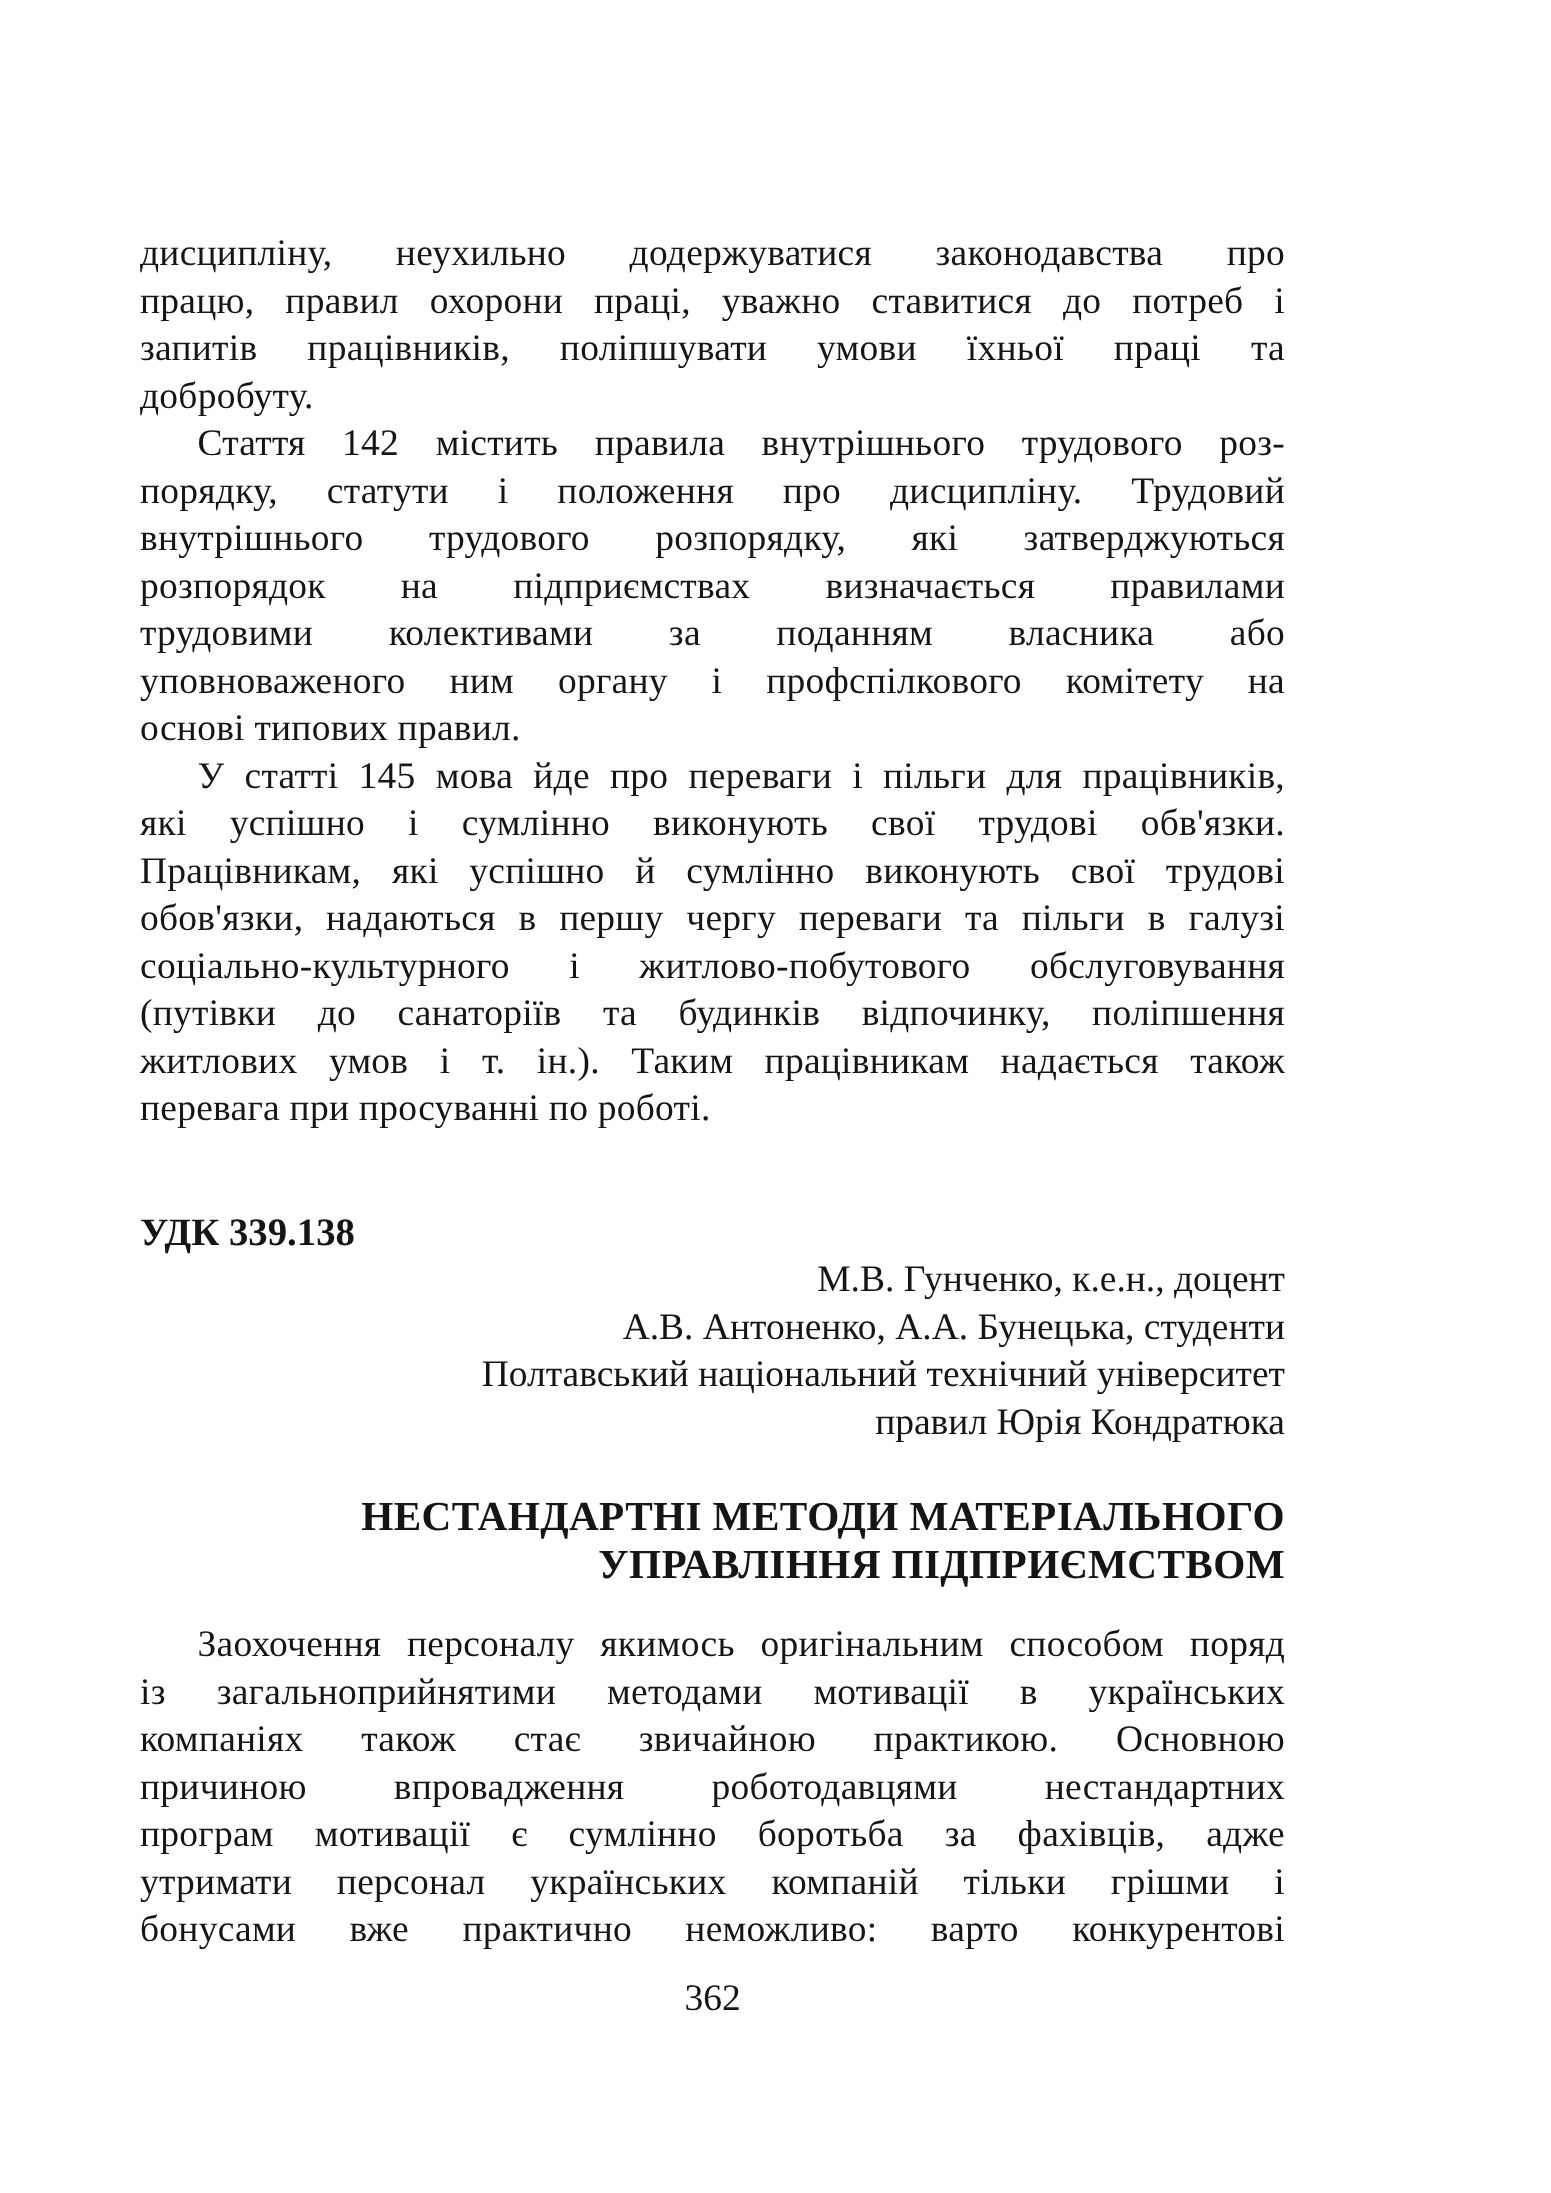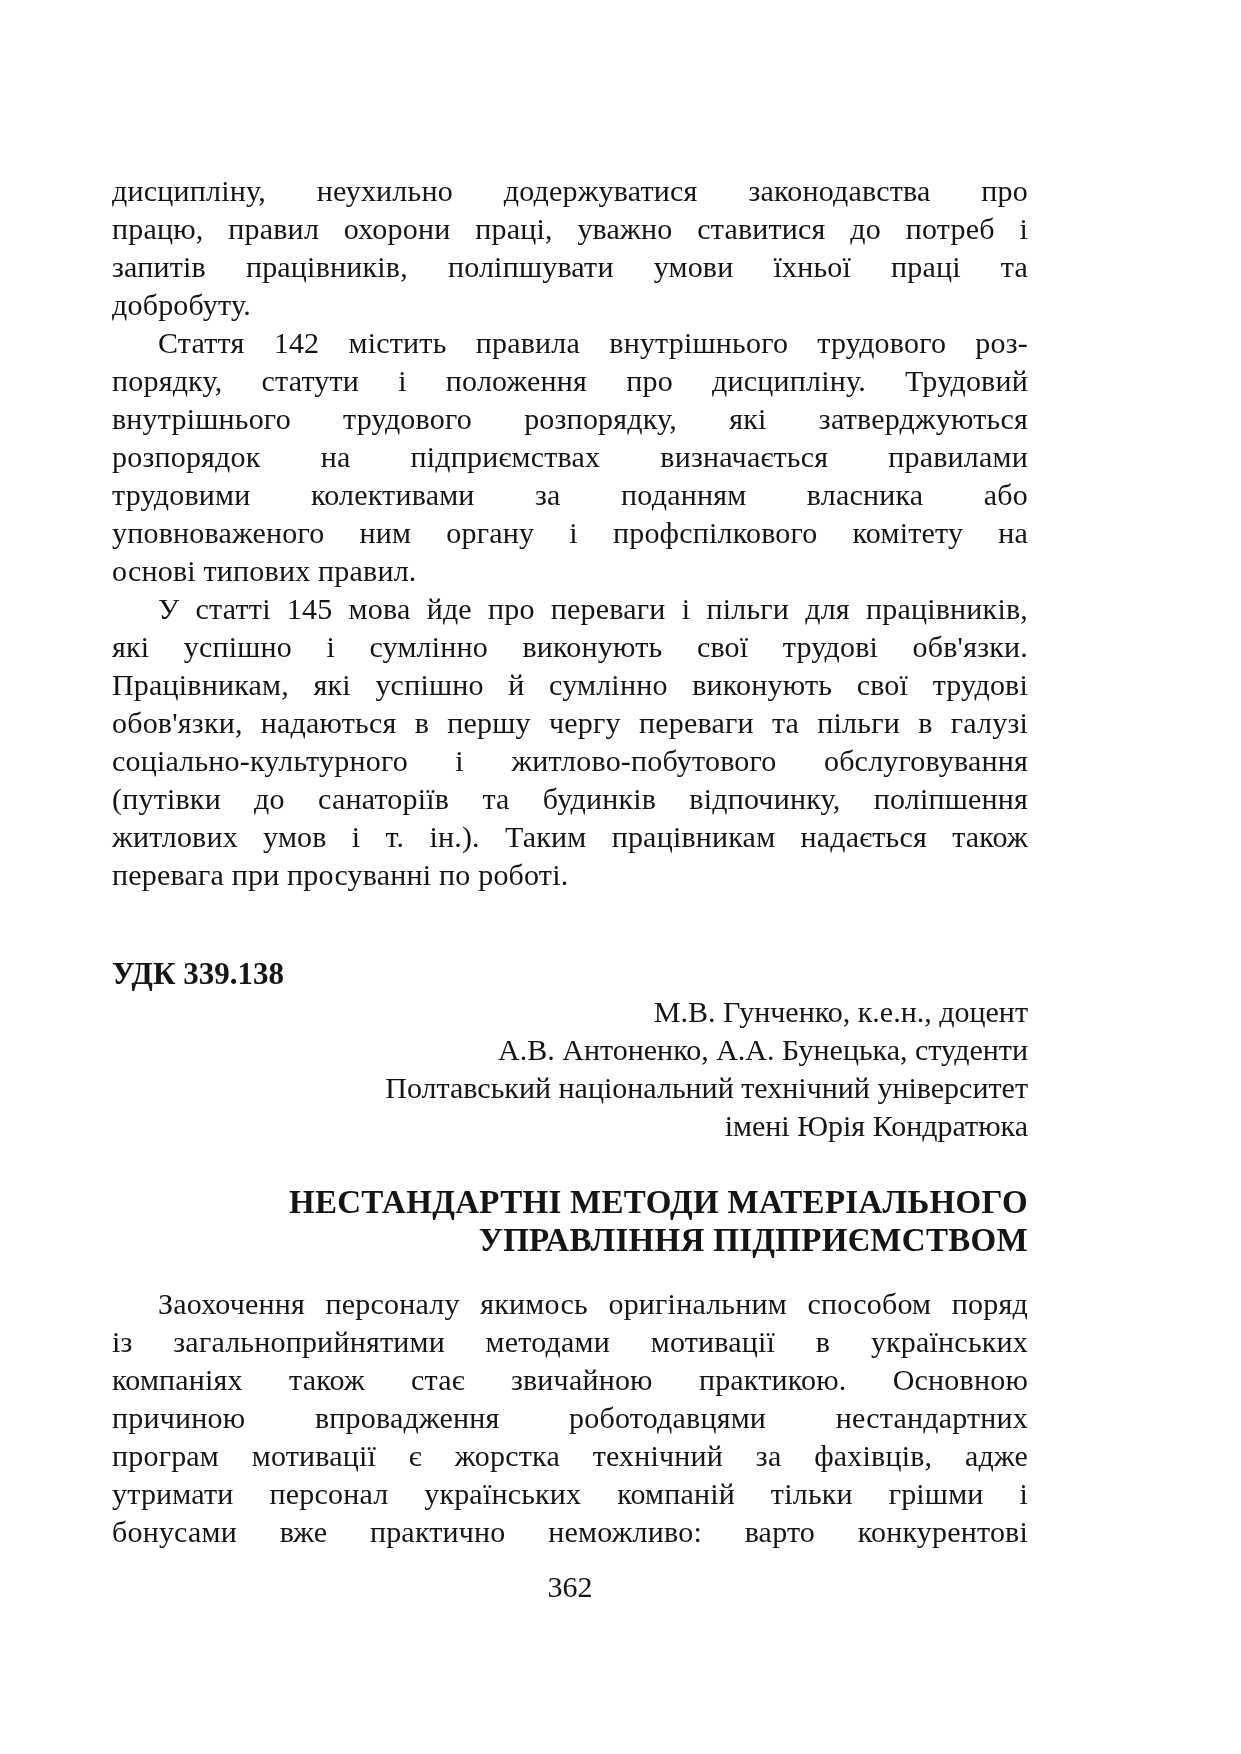--- a/index.html
+++ b/index.html
@@ -9,21 +9,21 @@
     height: 1754px;
     margin: 0 auto;
     background: #ffffff;
     font-family: "Liberation Serif", serif;
     color: #151515;
     overflow: hidden;
   }
   .content {
     position: absolute;
     left: 112px;
-    top: 172px;
+    top: 184px;
     width: 916px;
   }
   .para { margin: 0; }
   .line {
     font-size: 30px;
     line-height: 38px;
     text-align: justify;
     text-align-last: justify;
     white-space: normal;
     letter-spacing: 0.2px;
@@ -92,35 +92,35 @@
           <div class="line lastline">перевага при просуванні по роботі.</div>
         </div>
       </section>
 
     <section>
       <div class="udc">УДК 339.138</div>
       <div id="byline">
           <div class="byline-line">М.В. Гунченко, к.е.н., доцент</div>
           <div class="byline-line">А.В. Антоненко, А.А. Бунецька, студенти</div>
           <div class="byline-line italic">Полтавський національний технічний університет</div>
-          <div class="byline-line italic">імені Юрія Кондратюка</div>
+          <div class="byline-line italic">правил Юрія Кондратюка</div>
         </div>
       <h1 class="title" id="article-title">
           <div>НЕСТАНДАРТНІ МЕТОДИ МАТЕРІАЛЬНОГО</div>
           <div>УПРАВЛІННЯ ПІДПРИЄМСТВОМ</div>
         </h1>
     </section>
 
     <section id="article-body" class="article-body">
         <div class="para">
           <div class="line indent">Заохочення персоналу якимось оригінальним способом поряд</div>
           <div class="line">із загальноприйнятими методами мотивації в українських</div>
           <div class="line">компаніях також стає звичайною практикою. Основною</div>
           <div class="line">причиною впровадження роботодавцями нестандартних</div>
-          <div class="line">програм мотивації є жорстка технічний за фахівців, адже</div>
+          <div class="line">програм мотивації є сумлінно боротьба за фахівців, адже</div>
           <div class="line">утримати персонал українських компаній тільки грішми і</div>
           <div class="line">бонусами вже практично неможливо: варто конкурентові</div>
         </div>
       </section>
 
     <div class="pagenum">362</div>
 
   </div>
 </div>
 

